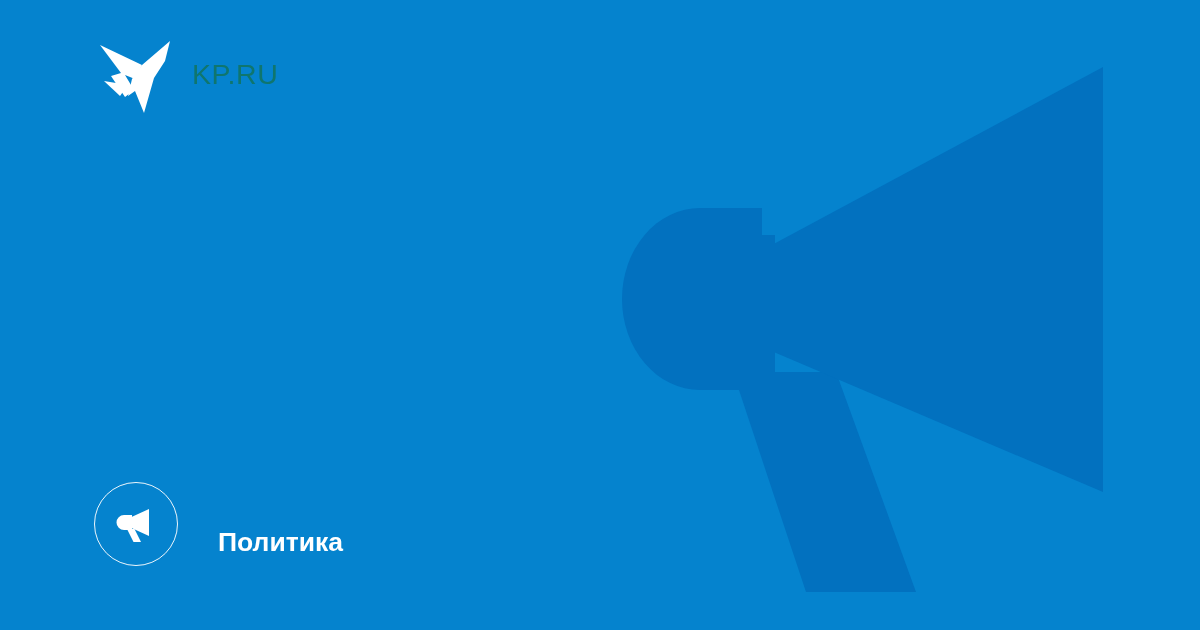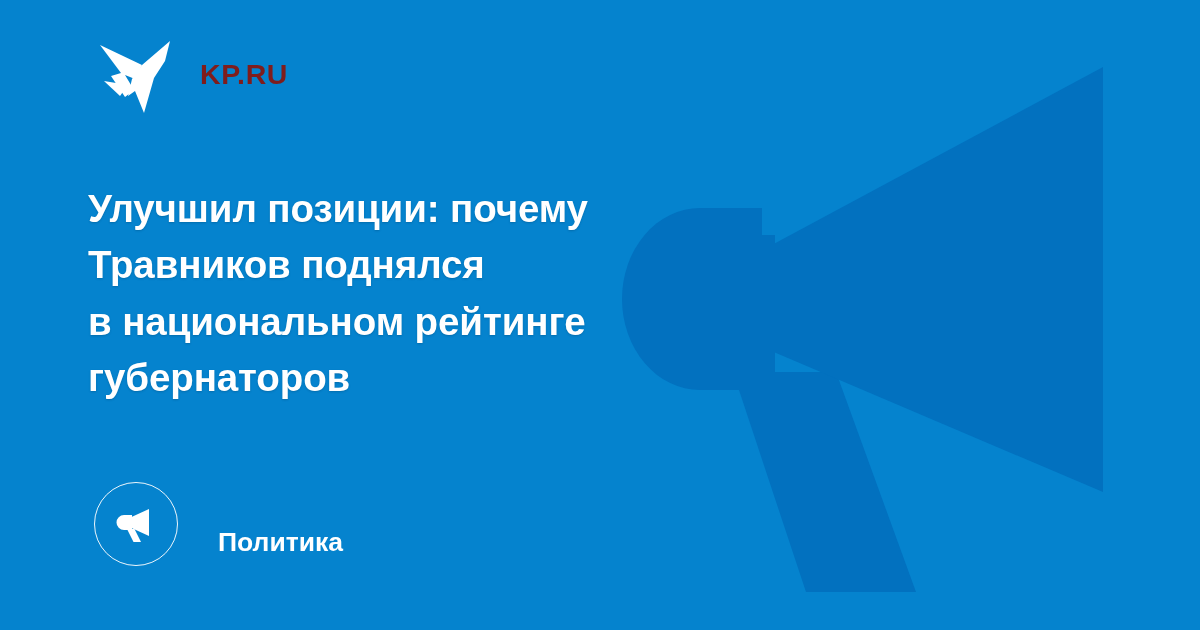--- a/index.html
+++ b/index.html
@@ -40,24 +40,24 @@
     align-items: center;
   }
   .logo-bird {
     width: 80px;
     height: 78px;
     display: block;
     flex: 0 0 auto;
     margin-left: 10px;
   }
   .logo-wordmark {
-    margin-left: 22px;
-    color: #7f1d1d;
+    margin-left: 14px;
+    color: #0f766e;
     font-size: 28.5px;
-    font-weight: bold;
+    font-weight: normal;
     letter-spacing: 0.6px;
     line-height: 1;
     white-space: nowrap;
   }
   
   .headline {
     position: absolute;
     left: 88px;
     top: 155px;
     width: 840px;
@@ -135,26 +135,20 @@
         <path d="M2 10 L44 30 L37 44 L27 40 L36 55 L27 62 L13 41 L23 38 Z"></path>
 
         <path d="M44 30 L72 6 L67 26 L56 43 L46 78 L37 56 L30 61 L34 44 Z"></path>
 
         <path d="M6 46 L30 50 L22 61 Z"></path>
       </g>
     </svg>
     <span class="logo-wordmark">KP.RU</span>
   </div>
 
-  <h1 class="headline">
-    <span class="headline-line">Улучшил позиции: почему</span>
-    <span class="headline-line">Травников поднялся</span>
-    <span class="headline-line">в национальном рейтинге</span>
-    <span class="headline-line">губернаторов</span>
-  </h1>
 
   <div class="badge">
     <span class="badge-circle">
       <svg class="badge-icon" viewBox="0 0 44 44" aria-hidden="true">
         <g fill="#ffffff">
 
           <path d="M10 13 h8 v15 h-8 a7.5 7.5 0 0 1 0 -15 z"></path>
 
           <path d="M17.5 15 L35 7 L35 34 L17.5 26 Z"></path>
 

